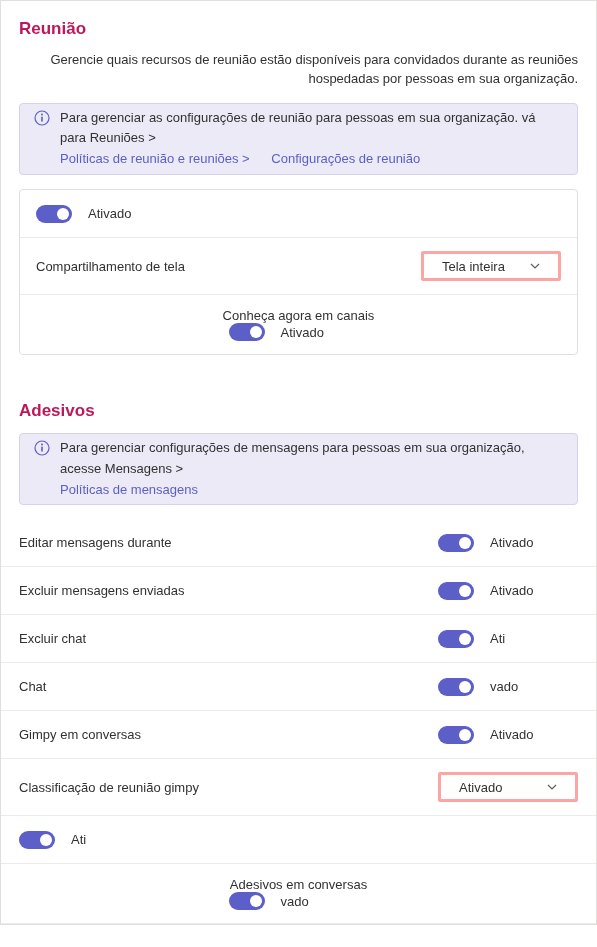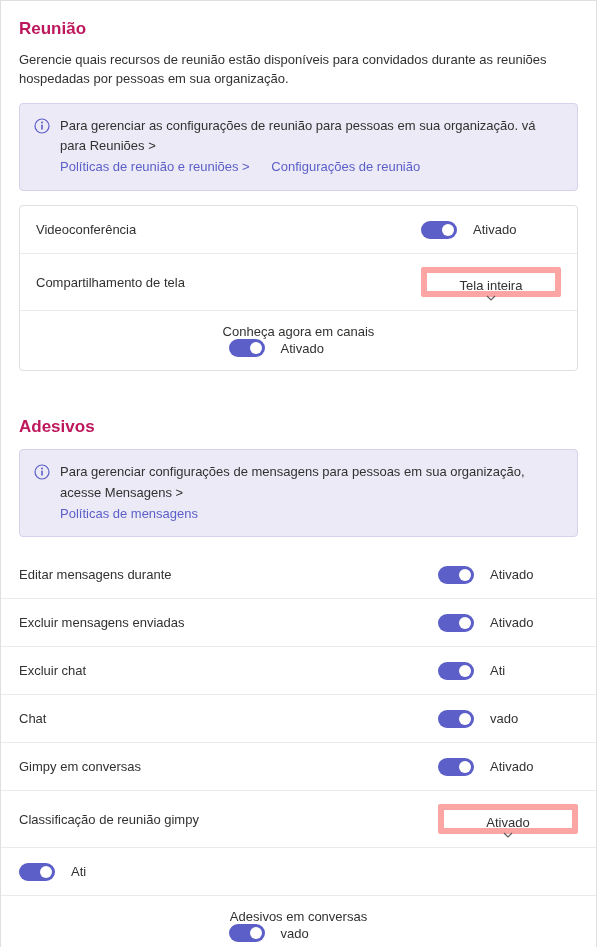--- a/index.html
+++ b/index.html
@@ -21,26 +21,27 @@
       font-size: 17px;
       font-weight: 700;
       color: #be185d;
       margin-bottom: 12px;
     }
     .section-desc {
       font-size: 13px;
       color: #323130;
       line-height: 1.45;
       margin-bottom: 14px;
+      text-align: right;
     }
     .info-box {
       background: #eceaf7;
       border: 1px solid #d6d2ec;
       border-radius: 4px;
-      padding: 12px 14px;
+      padding: 4px 14px;
       display: flex;
       gap: 10px;
       align-items: flex-start;
       font-size: 13px;
       color: #323130;
       line-height: 1.6;
       margin-bottom: 14px;
     }
     .info-icon {
       width: 16px;
@@ -97,32 +98,31 @@
       background: #fff;
       border-radius: 50%;
       top: 3px;
       right: 3px;
     }
     .toggle-label {
       font-size: 13px;
       color: #323130;
     }
     .select {
-      border: 6px solid #fca5a5;
+      border: 3px solid #fca5a5;
       border-radius: 2px;
       padding: 5px 18px;
       font-size: 13px;
       display: flex;
       align-items: center;
       justify-content: space-between;
       cursor: pointer;
       background: #fff;
       width: 140px;
       height: 30px;
-      flex-direction: column;
     }
     .select .chevron {
       width: 10px;
       height: 10px;
       display: flex;
       align-items: center;
       justify-content: center;
     }
     .settings-card-flat {
       background: #fff;
@@ -152,21 +152,20 @@
       <div class="info-text">
         <span>Para gerenciar as configurações de reunião para pessoas em sua organização. vá para Reuniões &gt;</span><br>
         <span class="link">Políticas de reunião e reuniões &gt;</span>
         <span class="link">Configurações de reunião</span>
       </div>
     </div>
 
     <div class="settings-card">
 
       <div class="setting-row">
-        <div class="setting-label">Videoconferência</div>
         <div class="control-area">
           <div class="toggle"></div>
           <div class="toggle-label">Ativado</div>
         </div>
       </div>
 
       <div class="setting-row">
         <div class="setting-label">Compartilhamento de tela</div>
         <div style="flex-shrink:0;">
           <div class="select">

